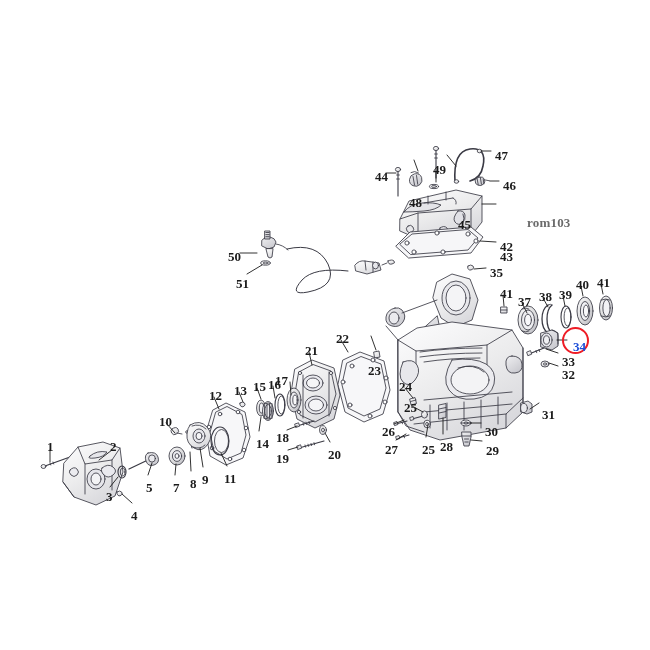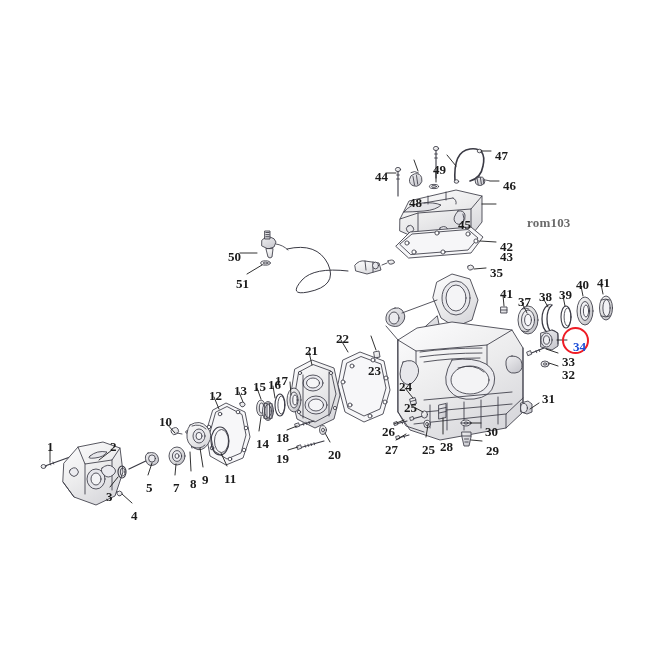--- a/index.html
+++ b/index.html
@@ -564,21 +564,21 @@
       <div class="callout" style="left: 336px; top: 332px;">22</div>
       <div class="callout" style="left: 368px; top: 328px; margin-top: 36px;">23</div>
       <div class="callout" style="left: 399px; top: 380px;">24</div>
       <div class="callout" style="left: 404px; top: 401px;">25</div>
       <div class="callout" style="left: 382px; top: 425px;">26</div>
       <div class="callout" style="left: 385px; top: 443px;">27</div>
       <div class="callout" style="left: 422px; top: 443px;">25</div>
       <div class="callout" style="left: 440px; top: 440px; text-align: center;">28</div>
       <div class="callout" style="left: 486px; top: 444px;">29</div>
       <div class="callout" style="left: 485px; top: 425px;">30</div>
-      <div class="callout" style="left: 542px; top: 392px;">31</div>
+      <div class="callout" style="left: 542px; top: 408px;">31</div>
       <div class="callout" style="left: 562px; top: 368px;">32</div>
       <div class="callout" style="left: 562px; top: 355px;">33</div>
       <div class="callout highlight" style="left: 573px; top: 340px;">34</div>
       <div class="callout" style="left: 490px; top: 266px;">35</div>
       <div class="callout" style="left: 500px; top: 287px;">41</div>
       <div class="callout" style="left: 518px; top: 295px;">37</div>
       <div class="callout" style="left: 539px; top: 290px;">38</div>
       <div class="callout" style="left: 559px; top: 288px;">39</div>
       <div class="callout" style="left: 576px; top: 278px;">40</div>
       <div class="callout" style="left: 597px; top: 276px;">41</div>

